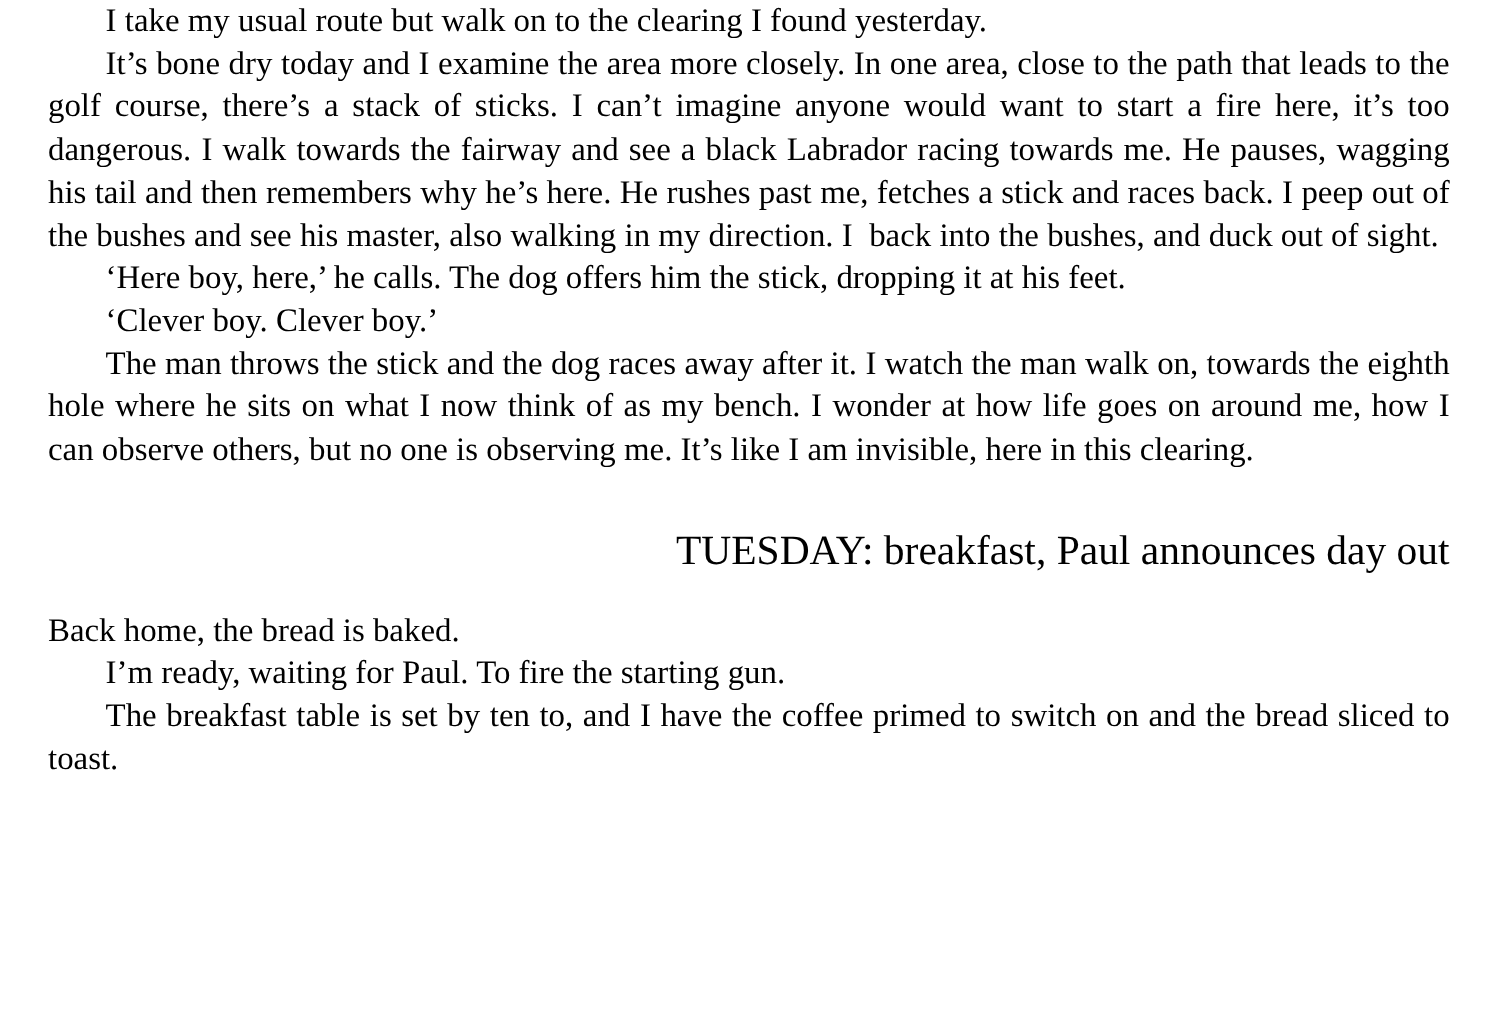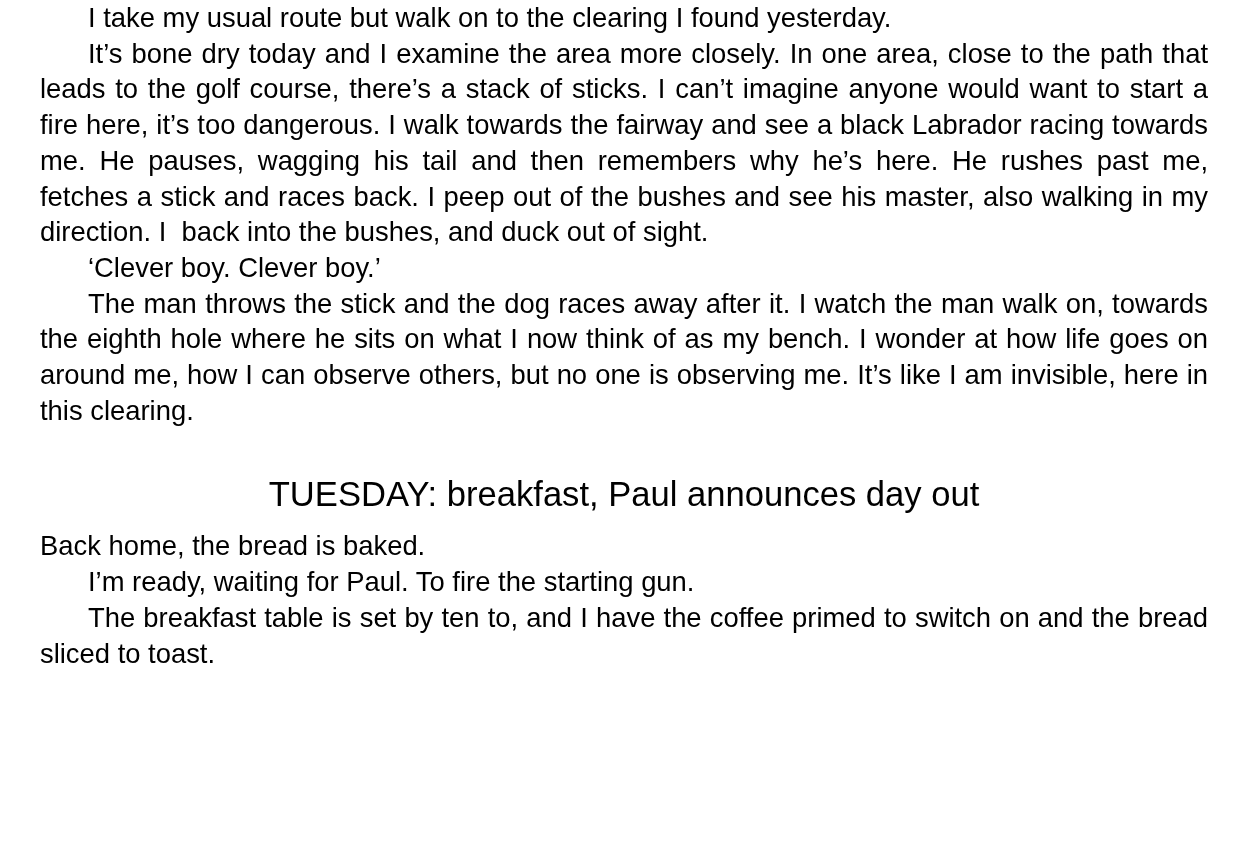--- a/index.html
+++ b/index.html
@@ -10,53 +10,54 @@
     width: 1238px;
     height: 858px;
     overflow: hidden;
     background: #ffffff;
   }
   .page {
     box-sizing: border-box;
     width: 1238px;
     height: 840px;
     padding: 0 30px 0 40px;
-    font-family: Liberation Sans, sans-serif;
+    font-family: Liberation Serif, serif;
     font-size: 27.4px;
     line-height: 35.7px;
     color: #000000;
   }
   .para {
     margin: 0;
     text-align: justify;
     text-justify: inter-word;
     
     white-space: pre-wrap;
   }
   .para.indent {
     text-indent: 48px;
   }
   .heading {
     font-family: inherit;
     font-weight: 400;
     font-size: 34.6px;
     line-height: 41px;
-    margin: 46px 0 13px 0;
-    text-align: center;
+    margin: 46px 0 28px 0;
+    text-align: right;
     white-space: pre-wrap;
   }
 </style>
 </head>
 <body style="background: rgb(255, 255, 255);">
 
 <div class="page" style="color: rgb(0, 0, 0);">
 
   <div class="section">
     <p class="para indent">I take my usual route but walk on to the clearing I found yesterday.</p>
     <p class="para indent">It’s bone dry today and I examine the area more closely. In one area, close to the path that leads to the golf course, there’s a stack of sticks. I can’t imagine anyone would want to start a fire here, it’s too dangerous. I walk towards the fairway and see a black Labrador racing towards me. He pauses, wagging his tail and then remembers why he’s here. He rushes past me, fetches a stick and races back. I peep out of the bushes and see his master, also walking in my direction. I  back into the bushes, and duck out of sight.</p>
+    <p class="para indent">‘Here boy, here,’ he calls. The dog offers him the stick, dropping it at his feet.</p>
     <p class="para indent">‘Clever boy. Clever boy.’</p>
     <p class="para indent">The man throws the stick and the dog races away after it. I watch the man walk on, towards the eighth hole where he sits on what I now think of as my bench. I wonder at how life goes on around me, how I can observe others, but no one is observing me. It’s like I am invisible, here in this clearing.</p>
   </div>
 
   <h1 class="heading">TUESDAY: breakfast, Paul announces day out</h1>
 
   <div class="section">
     <p class="para">Back home, the bread is baked.</p>
     <p class="para indent">I’m ready, waiting for Paul. To fire the starting gun.</p>
     <p class="para indent">The breakfast table is set by ten to, and I have the coffee primed to switch on and the bread sliced to toast.</p>

